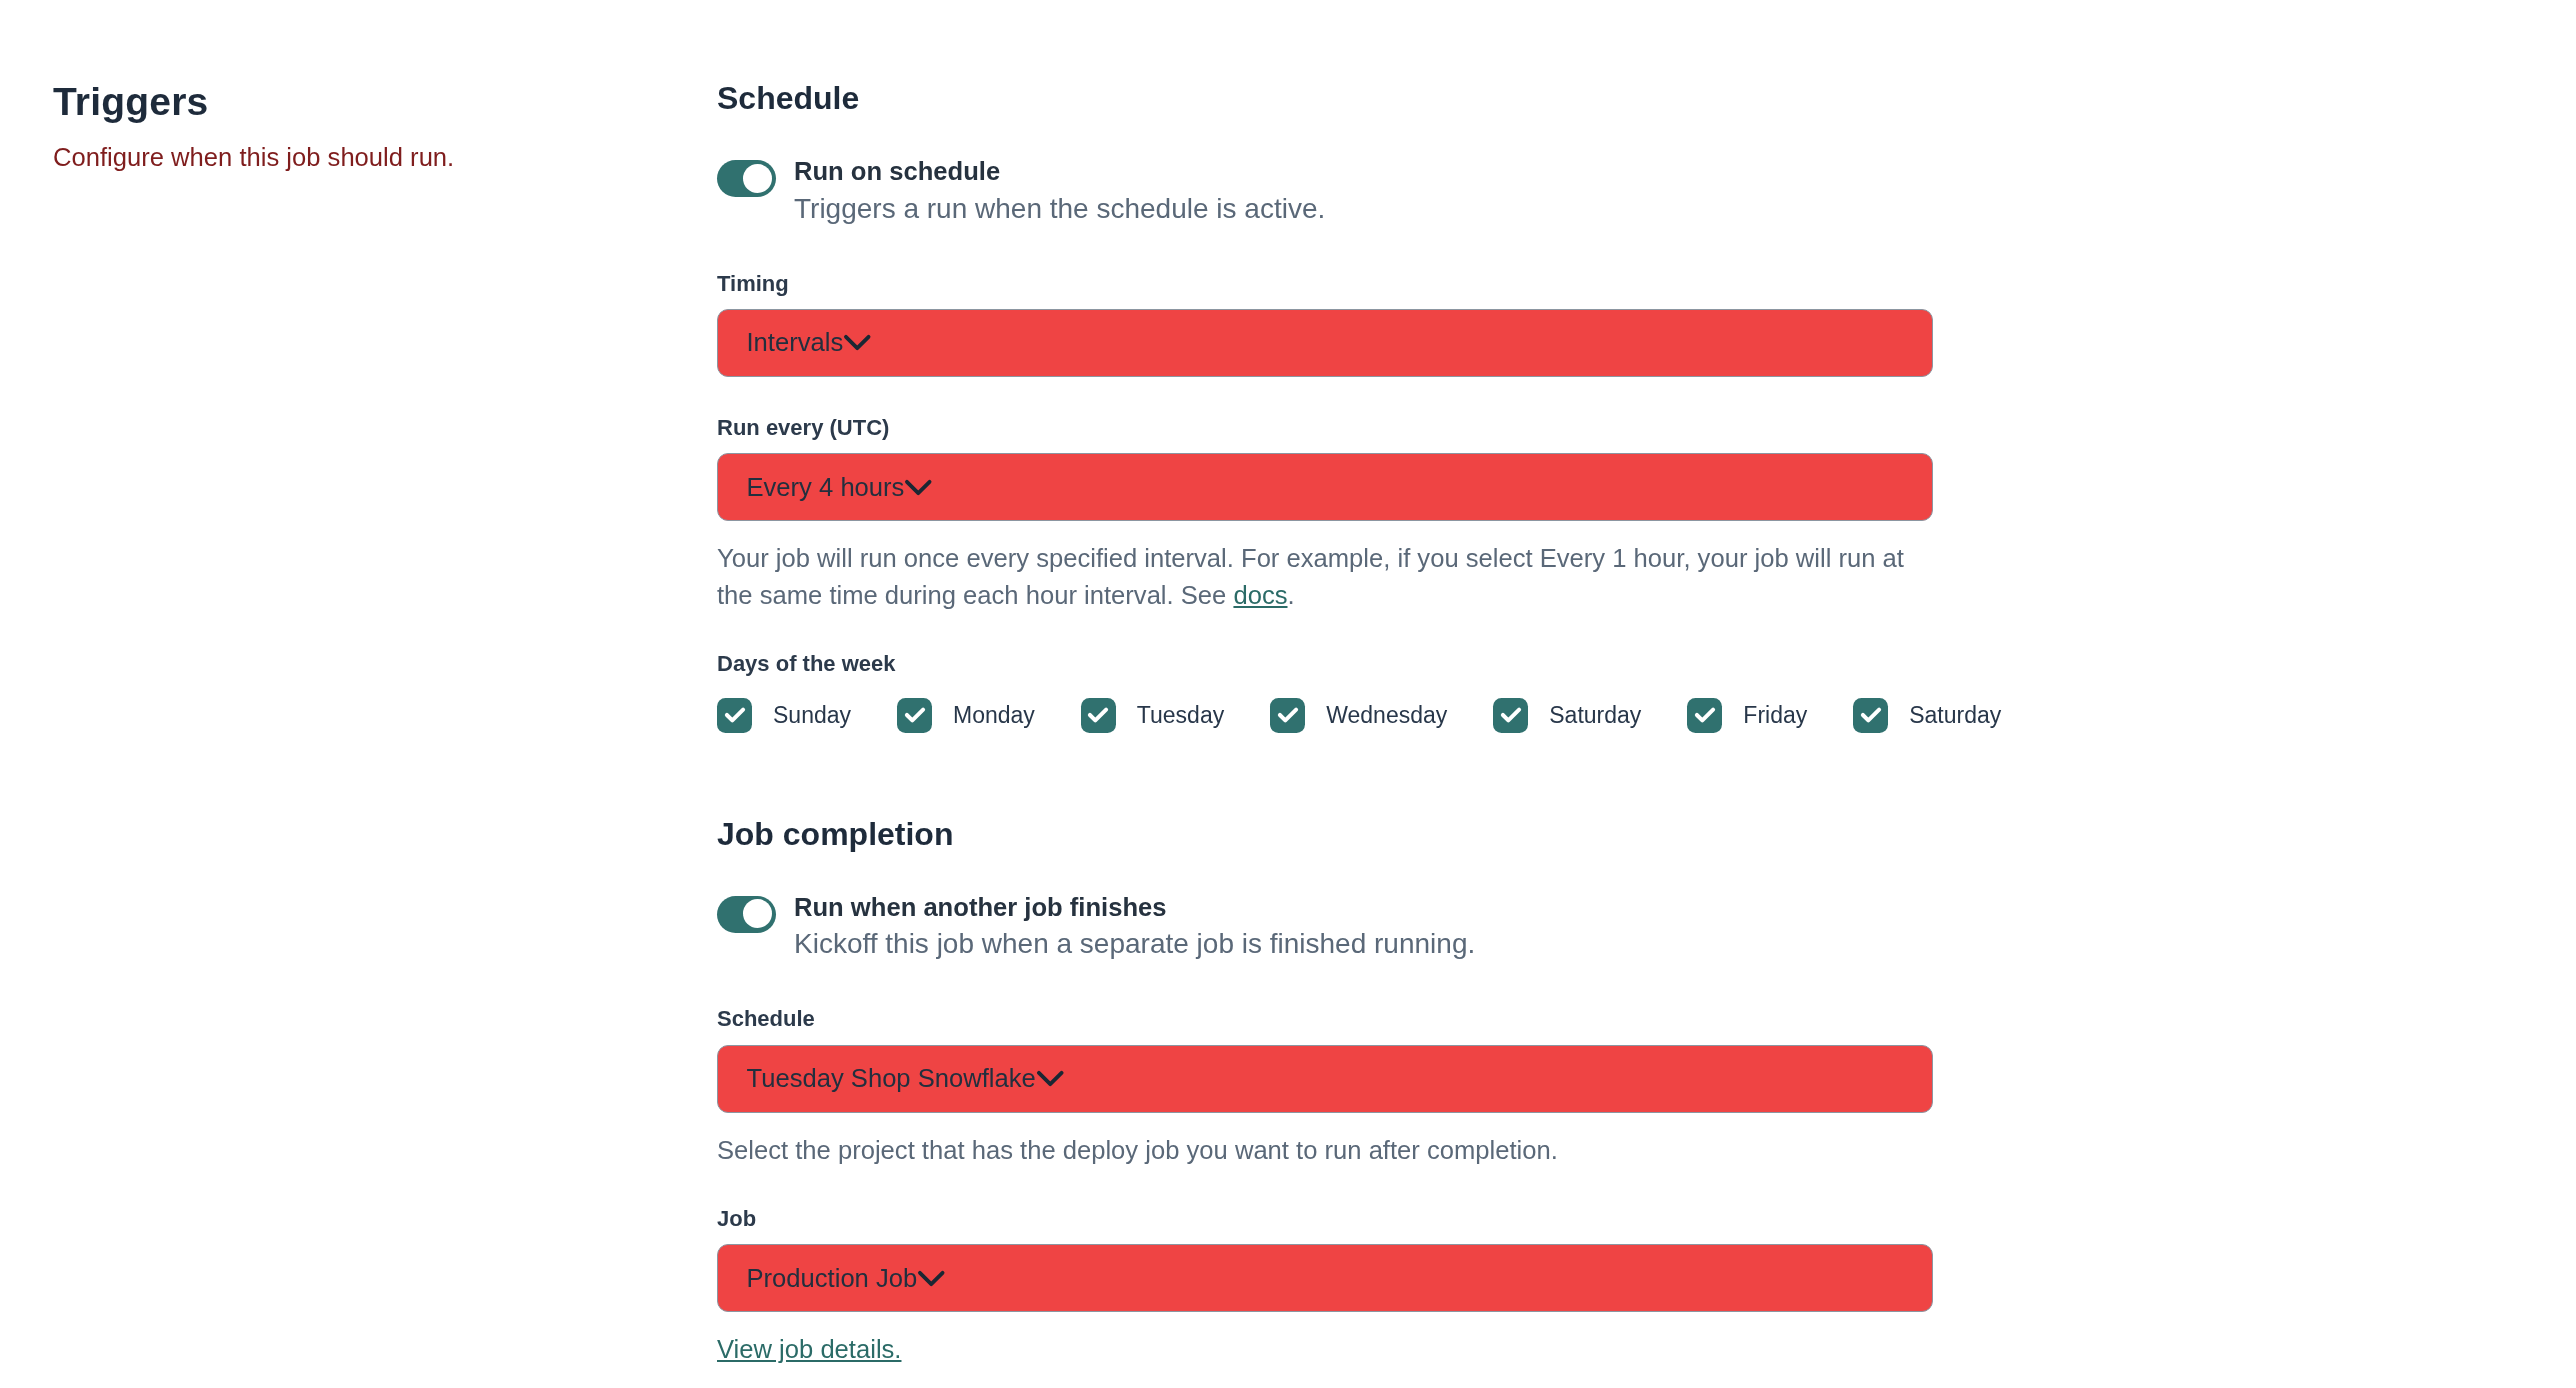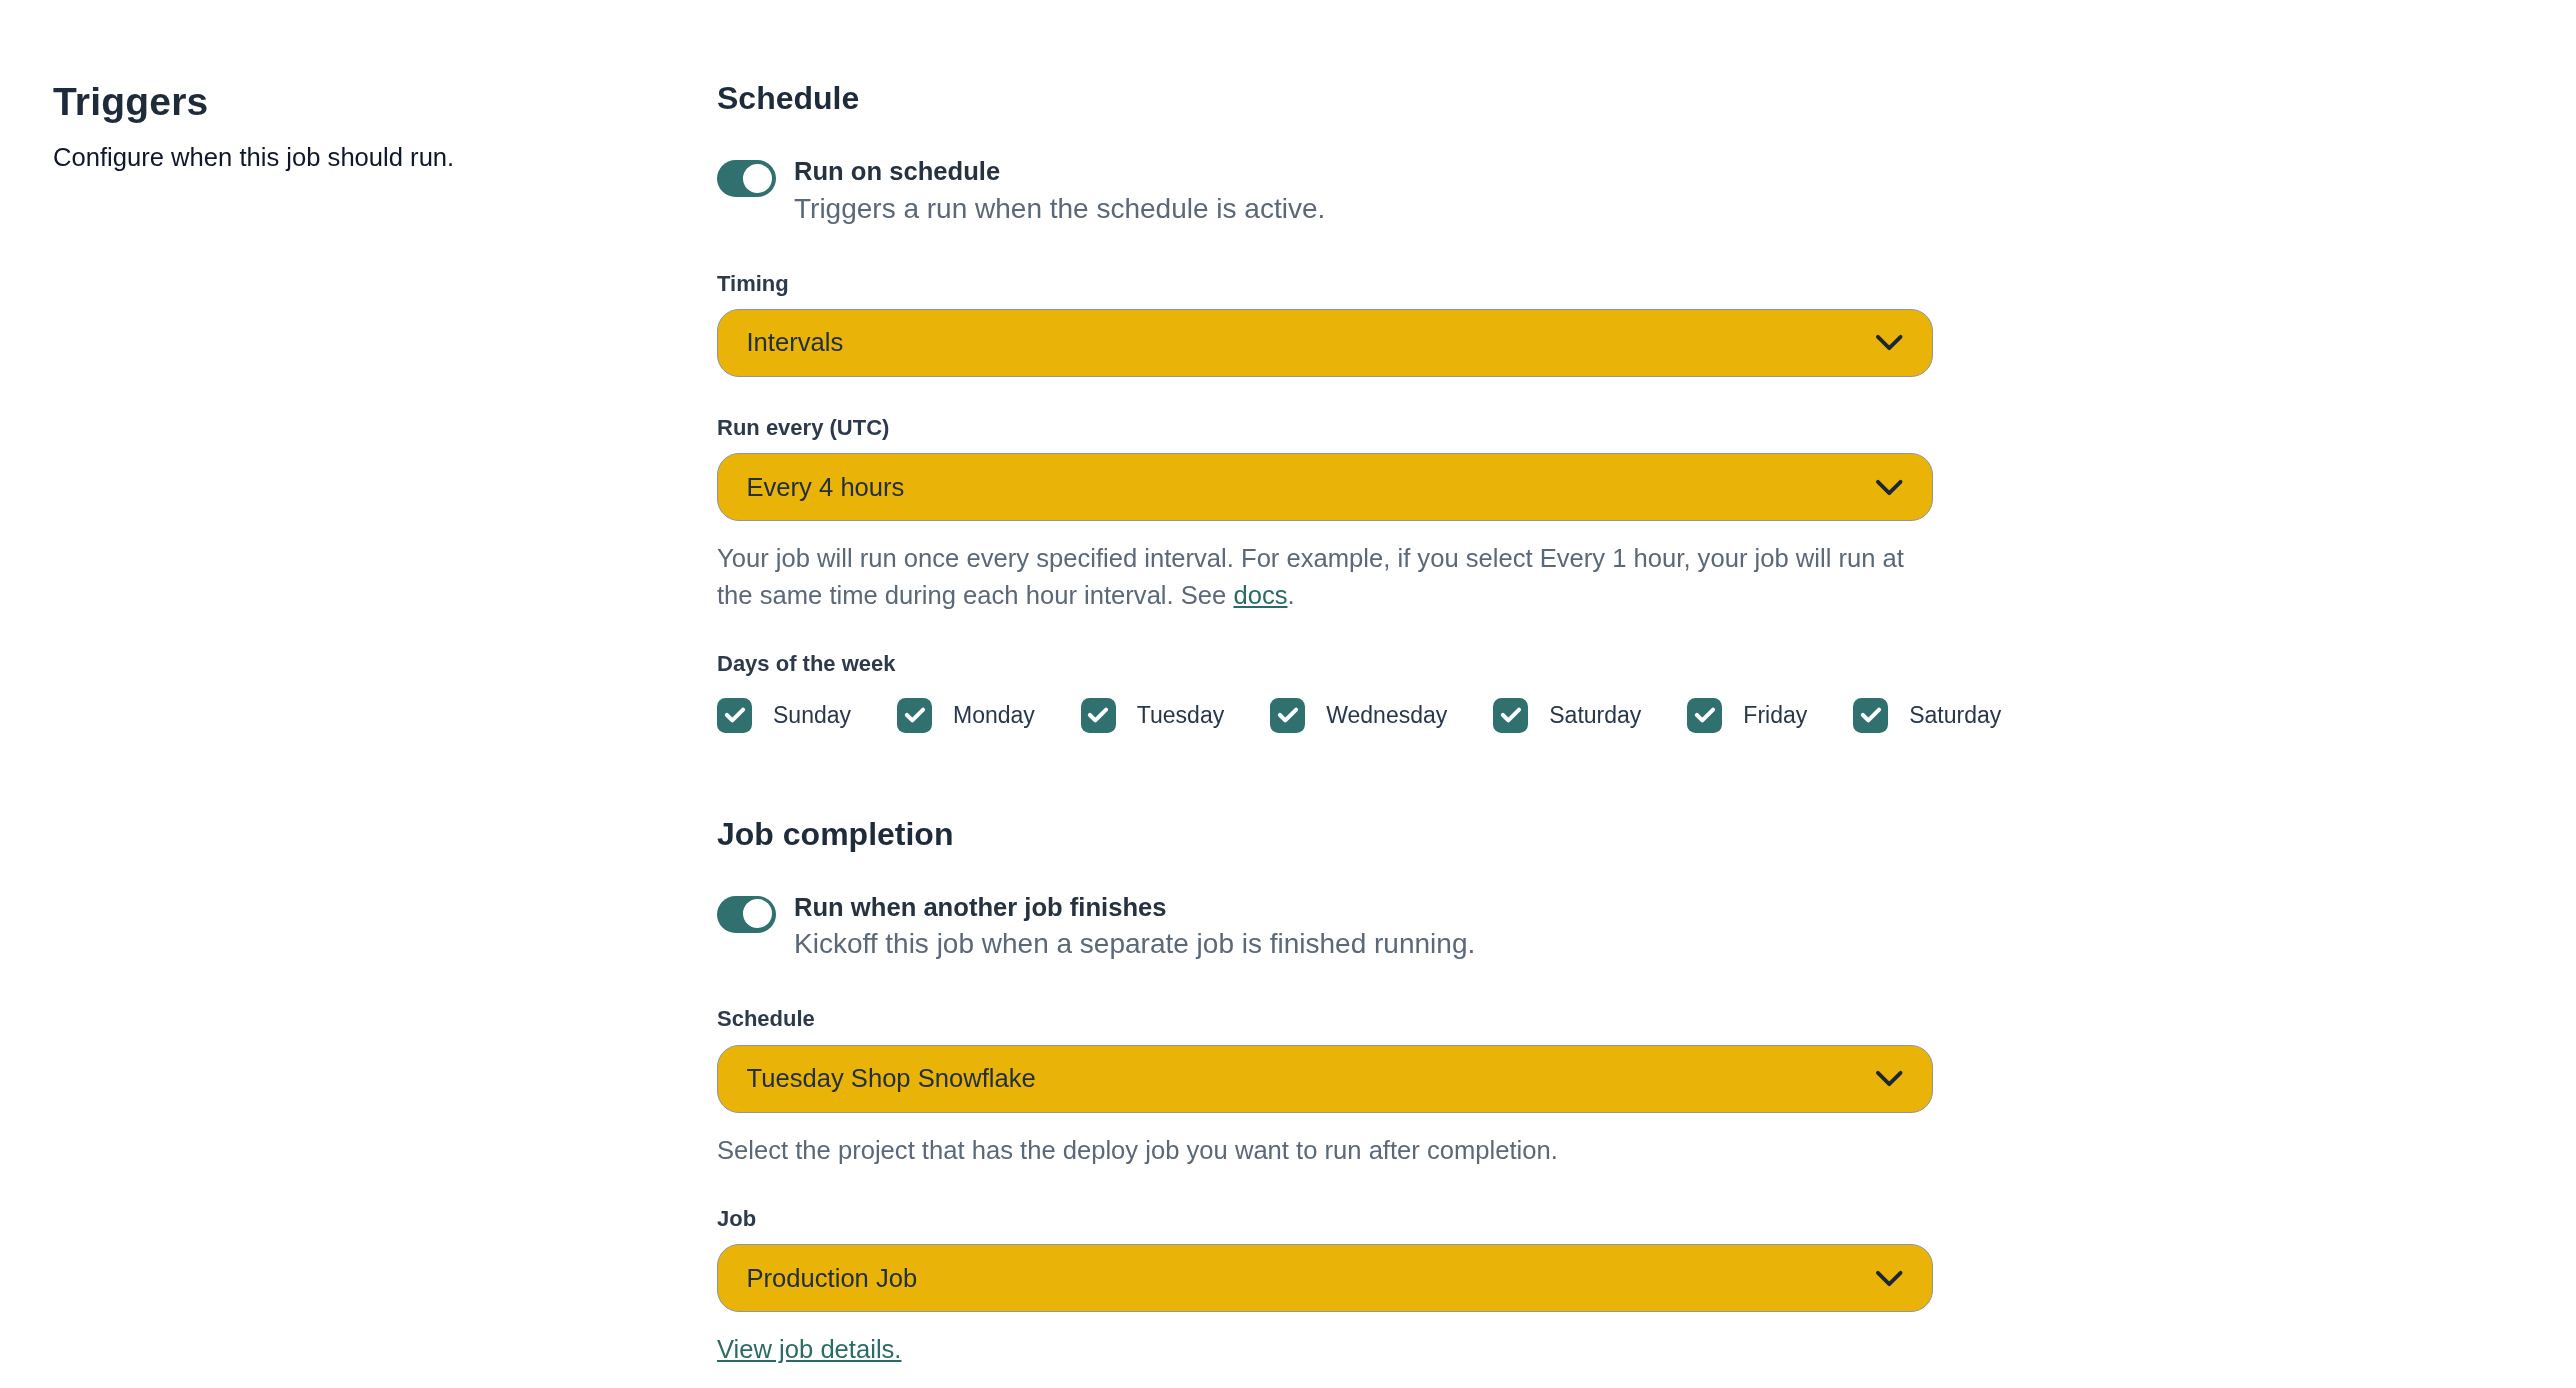--- a/index.html
+++ b/index.html
@@ -7,21 +7,21 @@
     width:2576px; height:1389px; overflow:hidden;
     font-family:"Liberation Sans", sans-serif;
     color:#222F3E;
     -webkit-font-smoothing:antialiased;
   }
   .layout { display:flex; padding:80px 0 0 53px; box-sizing:border-box; }
 
   
   .left { width:664px; flex:0 0 664px; }
   .left h1 { margin:0; font-size:39px; font-weight:700; color:#1E2B3B; letter-spacing:0.2px; }
-  .left p { margin:19px 0 0; font-size:25.6px; color:#0f172a; }
+  .left p { margin:19px 0 0; font-size:25.6px; color:#7f1d1d; }
 
   
   .right { width:1216px; flex:0 0 1216px; }
   h2.section-heading { margin:0; font-size:32px; font-weight:700; color:#1E2B3B; }
 
   .toggle-row { margin-top:40px; display:flex; align-items:flex-start; gap:18px; }
   .toggle {
     width:59px; height:37px; border-radius:19px; background:#30716F;
     position:relative; flex:0 0 59px; margin-top:2.8px; cursor:pointer;
   }
@@ -30,22 +30,22 @@
     background:#ffffff; border-radius:50%;
   }
   .toggle-label { font-size:25.6px; font-weight:700; color:#26323F; }
   .toggle-desc { margin-top:6.6px; font-size:28px; color:#5A6878; }
 
   .field-label { margin-top:46px; font-size:22px; font-weight:700; color:#2C3A4B; }
   .field-label.tight { margin-top:38px; }
 
   .select {
     margin-top:12.3px; height:68px; box-sizing:border-box;
-    border:1.9px solid #8C96A1; border-radius:22px; background:#eab308;
-    display:flex; align-items:center; justify-content:space-between;
+    border:1.9px solid #8C96A1; border-radius:11px; background:#ef4444;
+    display:flex; align-items:center; 
     padding:0 28.5px; font-size:25.6px; color:#222F3E; cursor:pointer;
   }
   .chevron { display:inline-flex; align-items:center; }
 
   .help { margin-top:19px; font-size:25.6px; color:#5A6878; line-height:1.42; max-width:1216px; }
   a.inline-link { color:#2B6B67; text-decoration:underline; cursor:pointer; }
 
   .days-row { margin-top:21px; display:flex; align-items:center; gap:46px; }
   .day { display:flex; align-items:center; gap:21px; cursor:pointer; }
   .checkbox {

